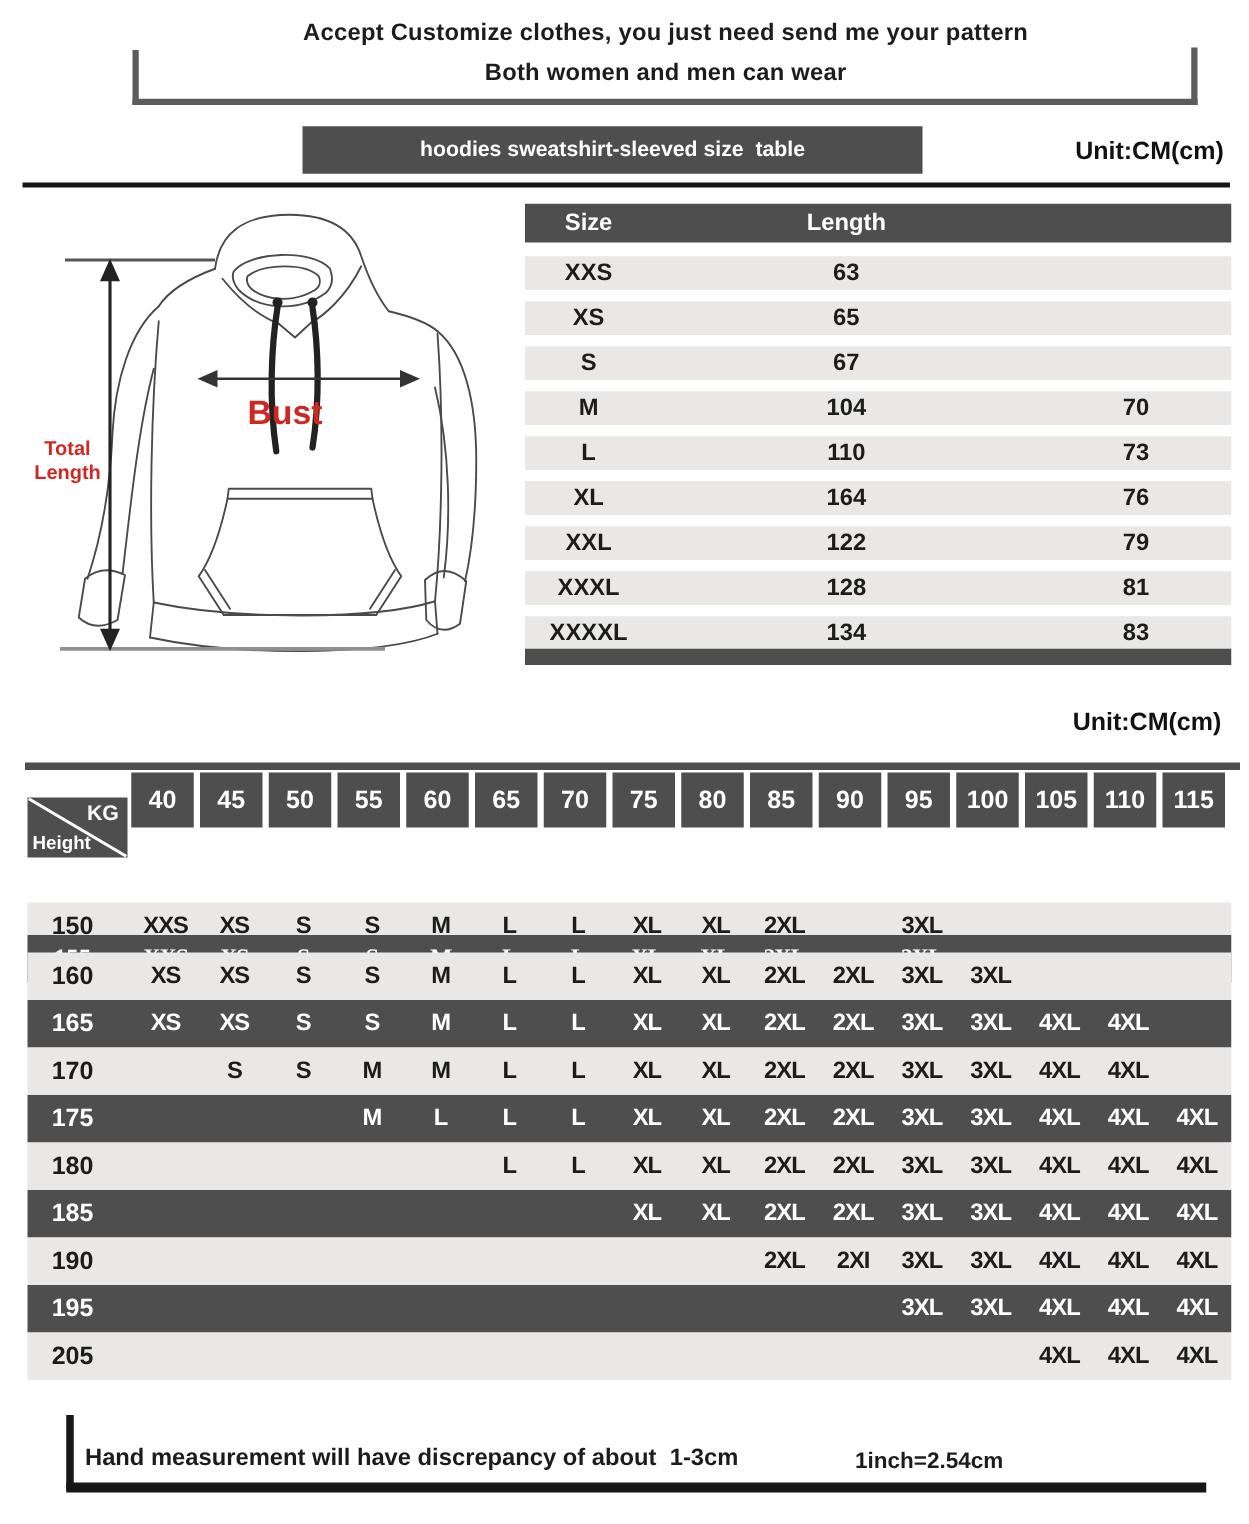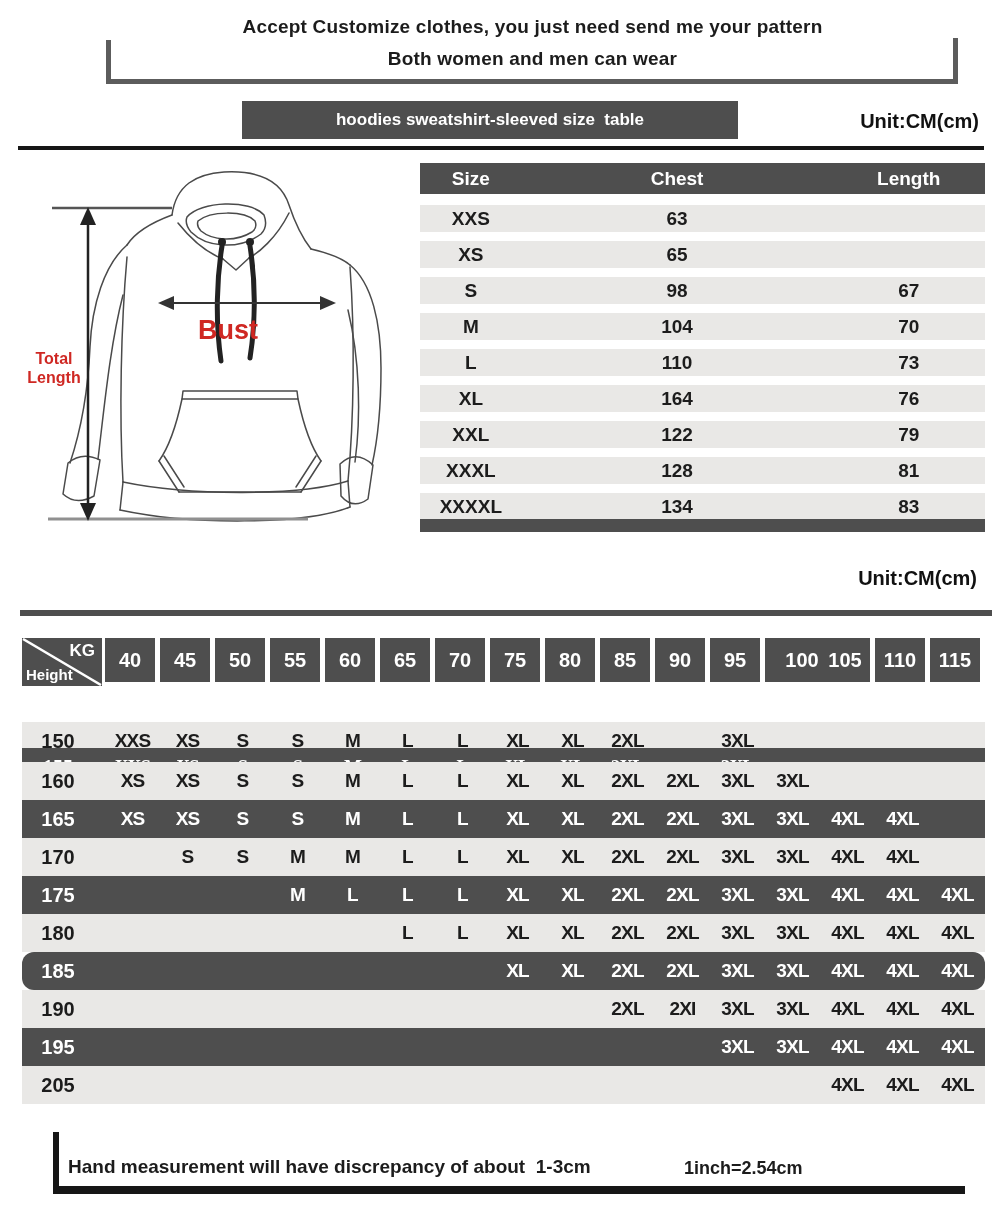--- a/index.html
+++ b/index.html
@@ -18,21 +18,21 @@
   
   #size-table{left:420px;top:163px;width:565px;}
   .st-grid{display:grid;grid-template-columns:18% 55% 27%;text-align:center;}
   #st-header{height:31px;line-height:31px;background:#4e4e4e;color:#ffffff;font-size:19px;}
   .st-row{height:27px;line-height:27px;background:#e9e8e6;font-size:19px;margin-bottom:9px;color:#1c1c1c;}
   #st-bottom-bar{left:420px;top:519px;width:565px;height:13px;background:#4e4e4e;}
   
   .mx-corner{left:22px;top:638px;width:80px;height:48px;background:#4e4e4e;color:#fff;}
   .mx-corner .kg{position:absolute;right:7px;top:3px;font-size:17px;}
   .mx-corner .ht{position:absolute;left:4px;bottom:3px;font-size:15px;}
-  .mx-colhead{position:absolute;top:638px;width:50px;height:44px;line-height:44px;
+  .mx-colhead{position:absolute;top:618px;width:50px;height:44px;line-height:44px;
     background:#4e4e4e;color:#ffffff;font-size:20px;text-align:center;}
   .mx-row{position:absolute;left:22px;width:963px;height:38px;}
   .mx-row.light{background:#e9e8e6;color:#1c1c1c;}
   .mx-row.dark{background:#4e4e4e;color:#ffffff;}
   .mx-label{position:absolute;left:0;top:0;width:72px;height:38px;line-height:38px;
     text-align:center;font-size:20px;}
   .mx-cell{position:absolute;top:0;width:55px;height:38px;line-height:38px;text-align:center;
     font-size:19px;letter-spacing:-0.8px;}
   
   #footer-note{left:68px;top:1156px;font-size:19px;white-space:pre;}
@@ -113,36 +113,34 @@
       <polygon points="78,356 70,338 86,338" fill="#222"></polygon>
     </g>
     <text x="218" y="174" text-anchor="middle" font-size="27" font-weight="bold" fill="#cf2823">Bust</text>
     <text x="44" y="199" text-anchor="middle" font-size="16" font-weight="bold" fill="#cf2823">Total</text>
     <text x="44" y="218" text-anchor="middle" font-size="16" font-weight="bold" fill="#cf2823">Length</text>
   </svg>
 
   <div id="size-table" class="abs">
     <div id="st-header" class="st-grid">
       <div>Size</div>
-      <div>Chest</div>
       <div>Length</div>
     </div>
     <div style="height:11px;"></div>
     <div>
         <div class="st-row st-grid">
           <div class="">XXS</div>
           <div class="">63</div>
         </div>
         <div class="st-row st-grid">
           <div class="">XS</div>
           <div class="">65</div>
         </div>
         <div class="st-row st-grid">
           <div class="">S</div>
-          <div class="">98</div>
           <div class="">67</div>
         </div>
         <div class="st-row st-grid">
           <div class="">M</div>
           <div class="">104</div>
           <div class="">70</div>
         </div>
         <div class="st-row st-grid">
           <div class="">L</div>
           <div class="">110</div>
@@ -188,21 +186,21 @@
       <div class="mx-colhead" style="left: 215px;">50</div>
       <div class="mx-colhead" style="left: 270px;">55</div>
       <div class="mx-colhead" style="left: 325px;">60</div>
       <div class="mx-colhead" style="left: 380px;">65</div>
       <div class="mx-colhead" style="left: 435px;">70</div>
       <div class="mx-colhead" style="left: 490px;">75</div>
       <div class="mx-colhead" style="left: 545px;">80</div>
       <div class="mx-colhead" style="left: 600px;">85</div>
       <div class="mx-colhead" style="left: 655px;">90</div>
       <div class="mx-colhead" style="left: 710px;">95</div>
-      <div class="mx-colhead" style="left: 765px; padding-left: 12px;">100</div>
+      <div class="mx-colhead" style="left: 765px;">100</div>
       <div class="mx-colhead" style="left: 820px;">105</div>
       <div class="mx-colhead" style="left: 875px;">110</div>
       <div class="mx-colhead" style="left: 930px;">115</div>
     </div>
   <div>
       <div class="mx-row light" style="top: 722px;">
         <div class="mx-label">150</div>
         <div class="mx-cell" style="left: 83px;">XXS</div>
         <div class="mx-cell" style="left: 138px;">XS</div>
         <div class="mx-cell" style="left: 193px;">S</div>
@@ -303,21 +301,21 @@
         <div class="mx-cell" style="left: 468px;">XL</div>
         <div class="mx-cell" style="left: 523px;">XL</div>
         <div class="mx-cell" style="left: 578px;">2XL</div>
         <div class="mx-cell" style="left: 633px;">2XL</div>
         <div class="mx-cell" style="left: 688px;">3XL</div>
         <div class="mx-cell" style="left: 743px;">3XL</div>
         <div class="mx-cell" style="left: 798px;">4XL</div>
         <div class="mx-cell" style="left: 853px;">4XL</div>
         <div class="mx-cell" style="left: 908px;">4XL</div>
       </div>
-      <div class="mx-row dark" style="top: 952px; border-radius: 12px;">
+      <div class="mx-row dark" style="top: 952px;">
         <div class="mx-label">185</div>
         <div class="mx-cell" style="left: 468px;">XL</div>
         <div class="mx-cell" style="left: 523px;">XL</div>
         <div class="mx-cell" style="left: 578px;">2XL</div>
         <div class="mx-cell" style="left: 633px;">2XL</div>
         <div class="mx-cell" style="left: 688px;">3XL</div>
         <div class="mx-cell" style="left: 743px;">3XL</div>
         <div class="mx-cell" style="left: 798px;">4XL</div>
         <div class="mx-cell" style="left: 853px;">4XL</div>
         <div class="mx-cell" style="left: 908px;">4XL</div>

